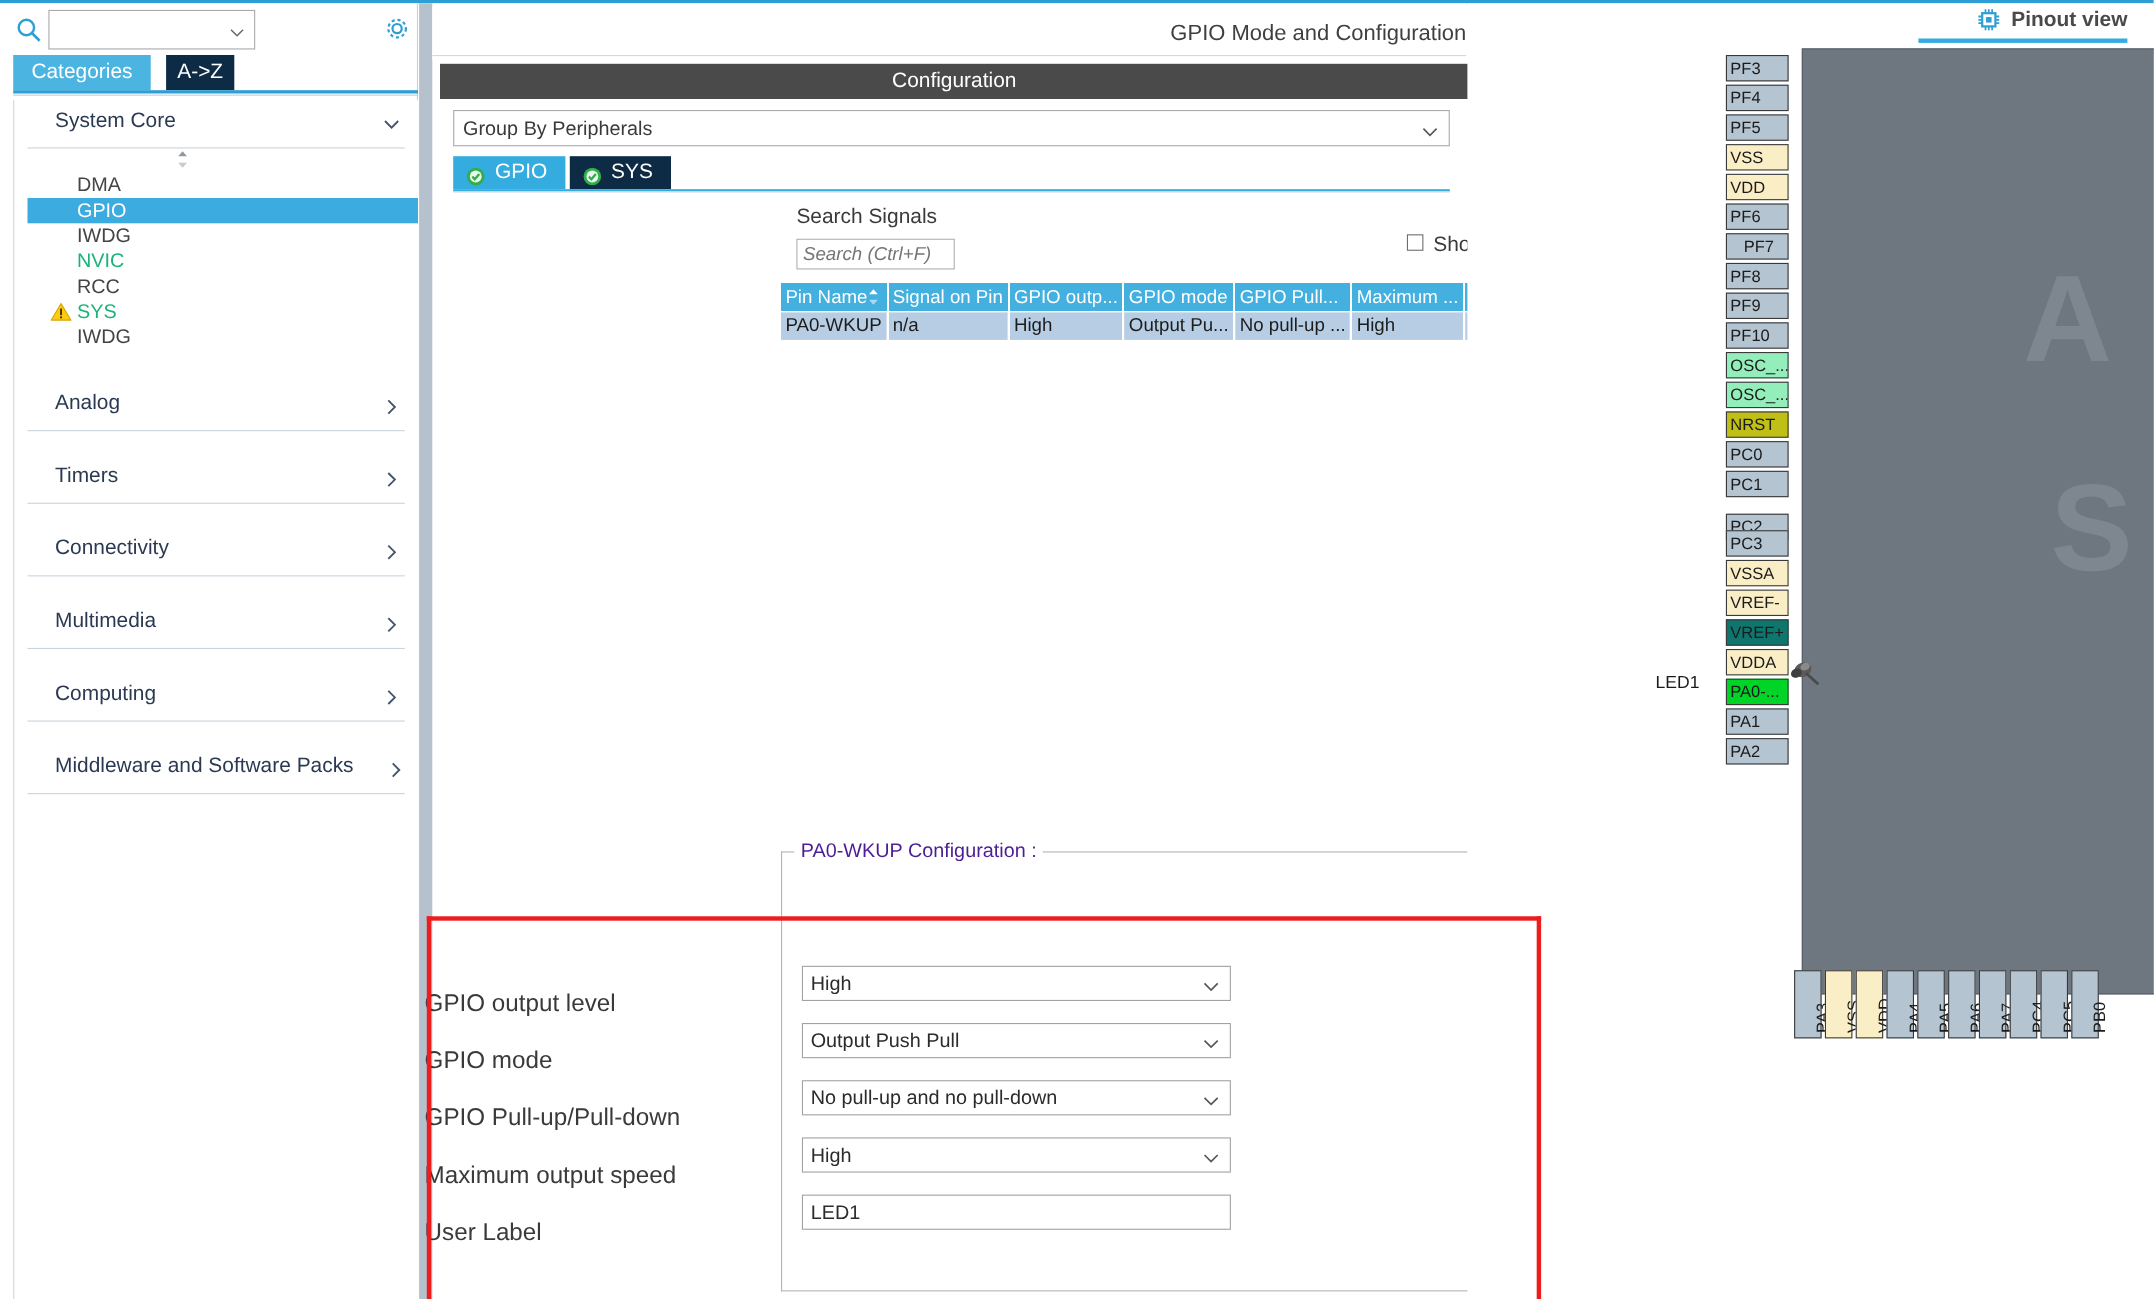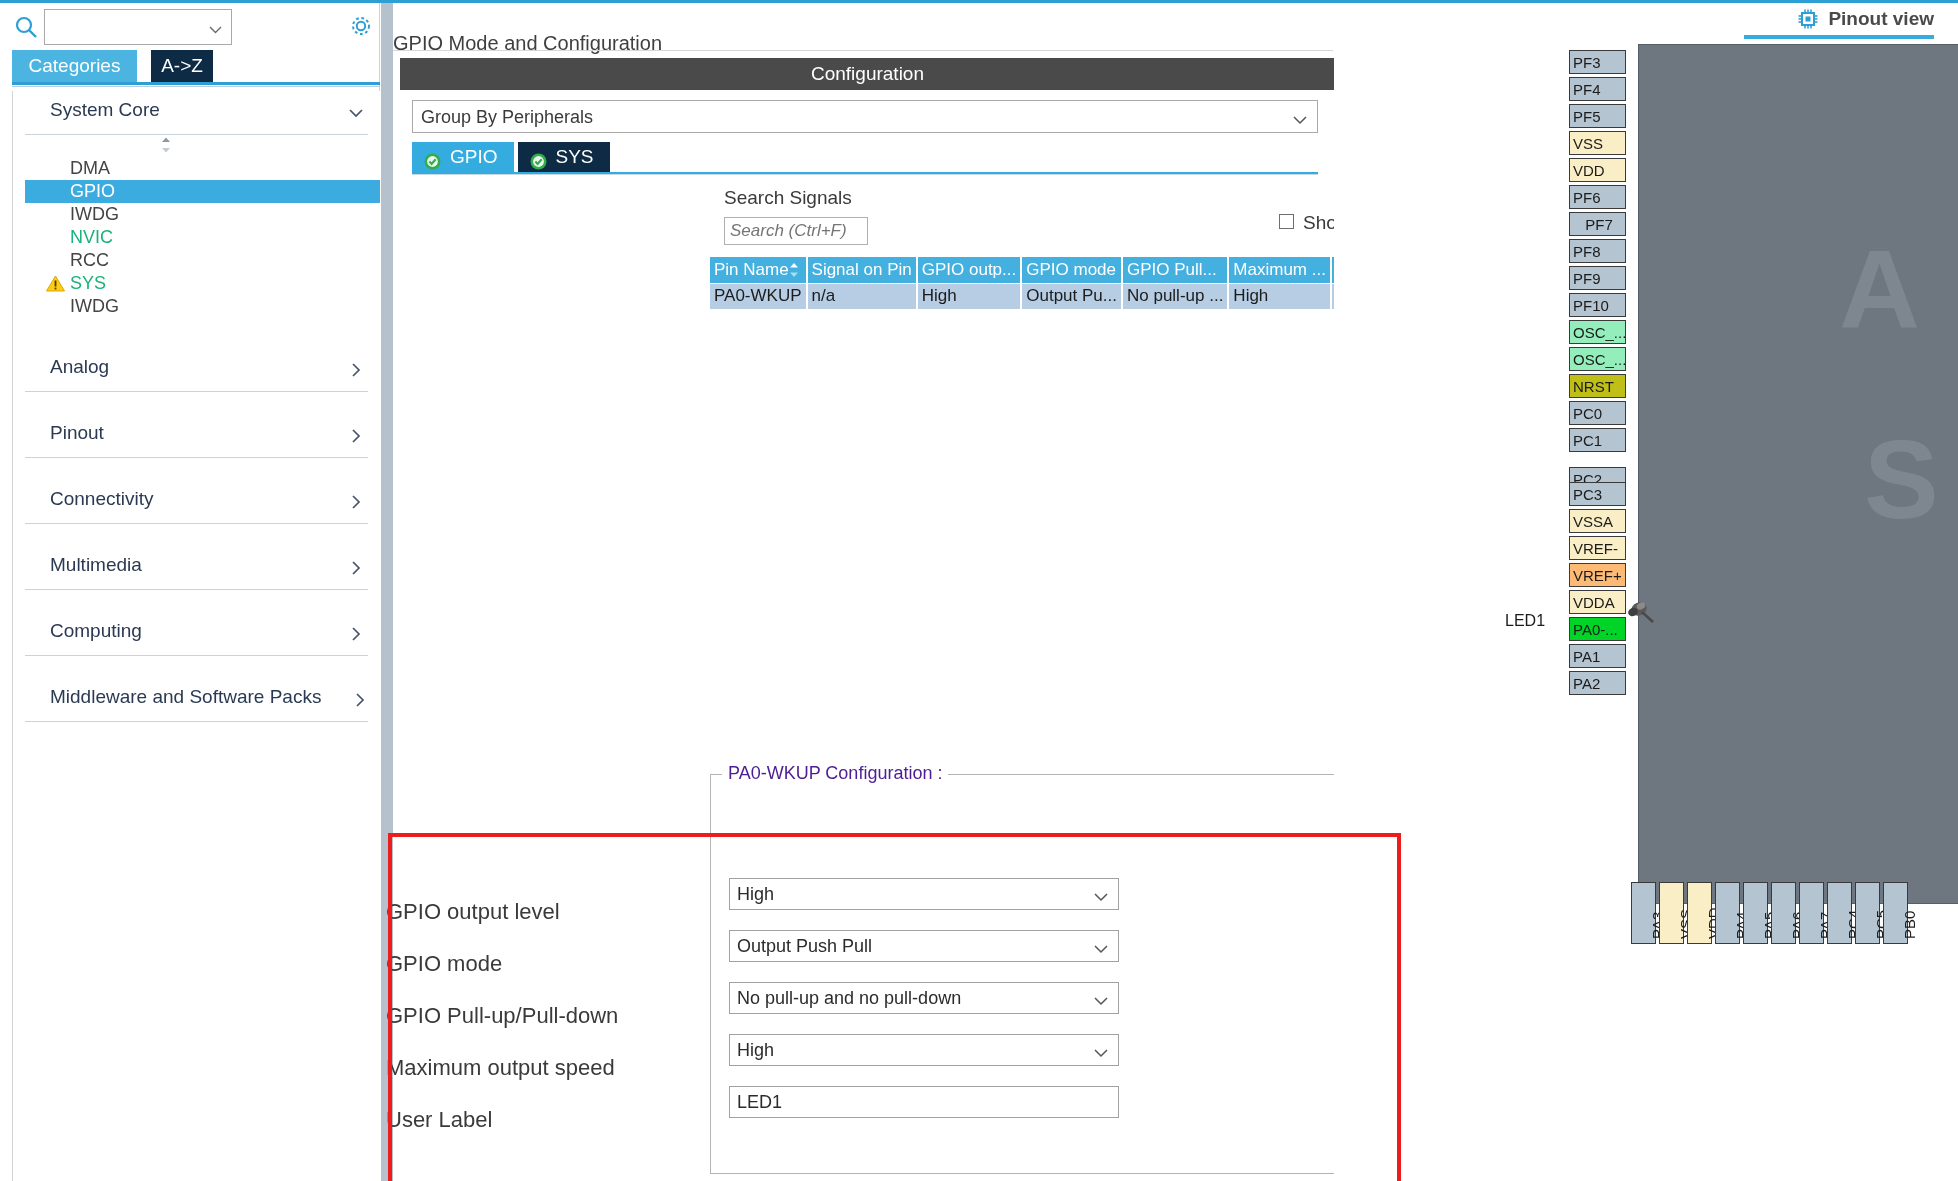--- a/index.html
+++ b/index.html
@@ -136,23 +136,23 @@
   #center {
     position: absolute; left: 381px; top: 3px;
     width: 952px; height: 1178px;
     background: #ffffff;
   }
   .center-gutter {
     position: absolute; left: 0; top: 0; width: 12px; height: 1178px;
     background: #b5c1cc;
   }
   .center-title {
-    position: absolute; left: 12px; top: 16px; width: 940px; height: 48px;
+    position: absolute; left: 12px; top: 3px; width: 940px; height: 48px;
     background: #ffffff;
-    text-align: left; line-height: 48px;
+    text-align: right; line-height: 48px;
     font-size: 20px; color: #3f3f3f;
   }
   .center-title-rule {
     position: absolute; left: 12px; top: 47px; width: 940px; height: 1px;
     background: #d8d8d8;
   }
 
   .cfg-bar {
     position: absolute; left: 19px; top: 55px;
     width: 935px; height: 32px;
@@ -468,21 +468,21 @@
         <span class="cat-chev">
           <svg width="16" height="16" viewBox="0 0 16 16">
             <polyline points="5,2 11,8 5,14" fill="none" stroke="#45546b" stroke-width="1.7"></polyline>
           </svg>
         </span>
         <span class="cat-rule"></span>
       </div>
       <div style="height:22px"></div>
 
       <div class="cat-header">
-        <span class="cat-label">Pinout</span>
+        <span class="cat-label">Timers</span>
         <span class="cat-chev">
           <svg width="16" height="16" viewBox="0 0 16 16">
             <polyline points="5,2 11,8 5,14" fill="none" stroke="#45546b" stroke-width="1.7"></polyline>
           </svg>
         </span>
         <span class="cat-rule"></span>
       </div>
       <div style="height:22px"></div>
 
       <div class="cat-header">
@@ -746,21 +746,21 @@
       <div class="pin-left" style="top: 293px; background: rgb(180, 196, 208);">PF10</div>
       <div class="pin-left" style="top: 320px; background: rgb(147, 238, 187);">OSC_...</div>
       <div class="pin-left" style="top: 347px; background: rgb(147, 238, 187);">OSC_...</div>
       <div class="pin-left" style="top: 374px; background: rgb(191, 191, 23);">NRST</div>
       <div class="pin-left" style="top: 401px; background: rgb(180, 196, 208);">PC0</div>
       <div class="pin-left" style="top: 428px; background: rgb(180, 196, 208);">PC1</div>
       <div class="pin-left" style="top: 467px; background: rgb(180, 196, 208);">PC2</div>
       <div class="pin-left" style="top: 482px; background: rgb(180, 196, 208);">PC3</div>
       <div class="pin-left" style="top: 509px; background: rgb(250, 238, 198);">VSSA</div>
       <div class="pin-left" style="top: 536px; background: rgb(250, 238, 198);">VREF-</div>
-      <div class="pin-left" style="top: 563px; background: #fdba74;">VREF+</div>
+      <div class="pin-left" style="top: 563px; background: #0f766e;">VREF+</div>
       <div class="pin-left" style="top: 590px; background: rgb(250, 238, 198);">VDDA</div>
       <div class="pin-left" style="top: 617px; background: rgb(0, 212, 39);">PA0-...</div>
       <div class="pin-left" style="top: 644px; background: rgb(180, 196, 208);">PA1</div>
       <div class="pin-left" style="top: 671px; background: rgb(180, 196, 208);">PA2</div>
     </div>
   <div id="pins-bottom">
       <div class="pin-bottom" style="left: 1631px; background: rgb(180, 196, 208);">
         <span>PA3</span>
       </div>
       <div class="pin-bottom" style="left: 1659px; background: rgb(250, 238, 198);">

